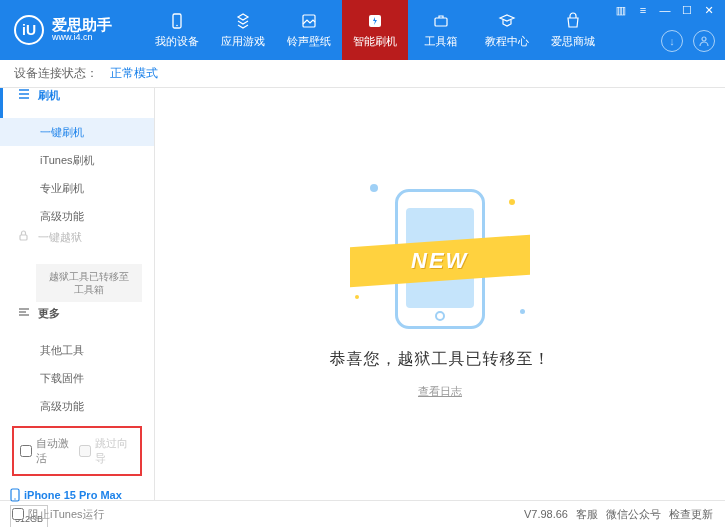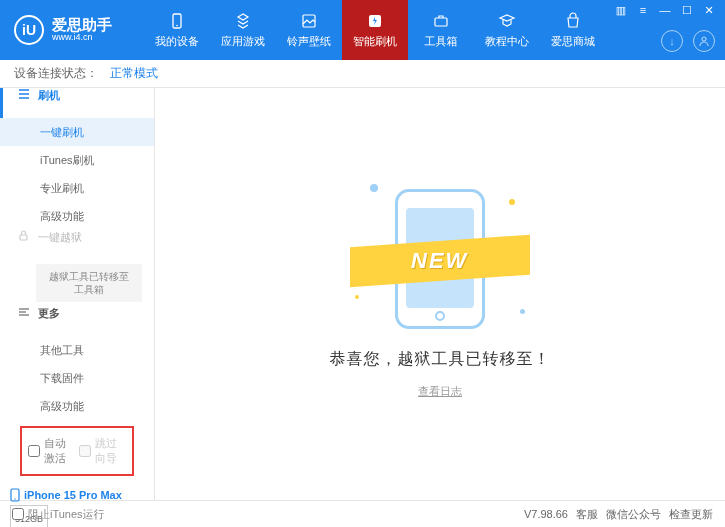--- a/index.html
+++ b/index.html
@@ -24,21 +24,21 @@
 .sidebar { width: 155px; border-right: 1px solid #e5e5e5; display: flex; flex-direction: column; font-size: 11px; }
 .side-section { }
 .side-header { display: flex; align-items: flex-start; height: 30px; padding-left: 18px; color: #555; font-weight: bold; cursor: pointer; }
 .side-header.active { color: #1e83ea; border-left: 3px solid #1e83ea; padding-left: 15px; }
 .side-header .sh-icon { width: 14px; margin-right: 6px; display: inline-flex; }
 .side-item { height: 28px; display: flex; align-items: center; padding-left: 40px; color: #666; cursor: pointer; }
 .side-item.active { background: #e8f2fd; color: #1e83ea; }
 .side-note { background: #f4f4f4; color: #888; font-size: 10px; padding: 6px 8px; margin: 4px 12px 4px 36px; line-height: 1.3; text-align: center; }
 .side-header.locked { color: #bbb; font-weight: normal; }
 .lock-icon { color: #ccc; }
-.red-box { border: 2px solid #e93a3a; margin: 6px 20px; padding: 8px 6px; display: flex; gap: 4px; align-items: center; }
+.red-box { border: 2px solid #e93a3a; margin: 6px 12px; padding: 8px 6px; display: flex; gap: 4px; align-items: center; }
 .chk { display: flex; align-items: center; gap: 4px; color: #888; font-size: 11px; }
 .chk.disabled { color: #ccc; }
 .chk input { width: 12px; height: 12px; }
 .device-info { padding: 6px 10px; font-size: 11px; }
 .device-name { color: #1e83ea; font-weight: bold; display: flex; align-items: center; gap: 4px; }
 .device-storage { display: inline-block; border: 1px solid #ccc; padding: 8px 4px; font-size: 9px; color: #666; margin-top: 3px; }
 .device-model { color: #aaa; font-size: 10px; margin-top: 2px; }
 .main { flex: 1; display: flex; flex-direction: column; align-items: center; justify-content: center; position: relative; }
 .illus { width: 200px; height: 150px; position: relative; margin-top: -10px; }
 .phone { position: absolute; left: 55px; top: 10px; width: 90px; height: 140px; background: #fff; border: 3px solid #9fd0f6; border-radius: 14px; }

